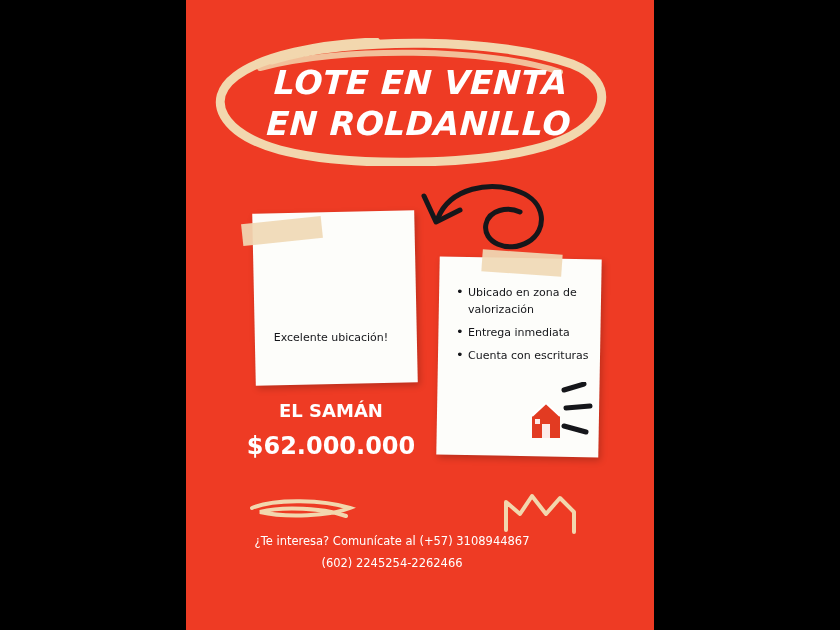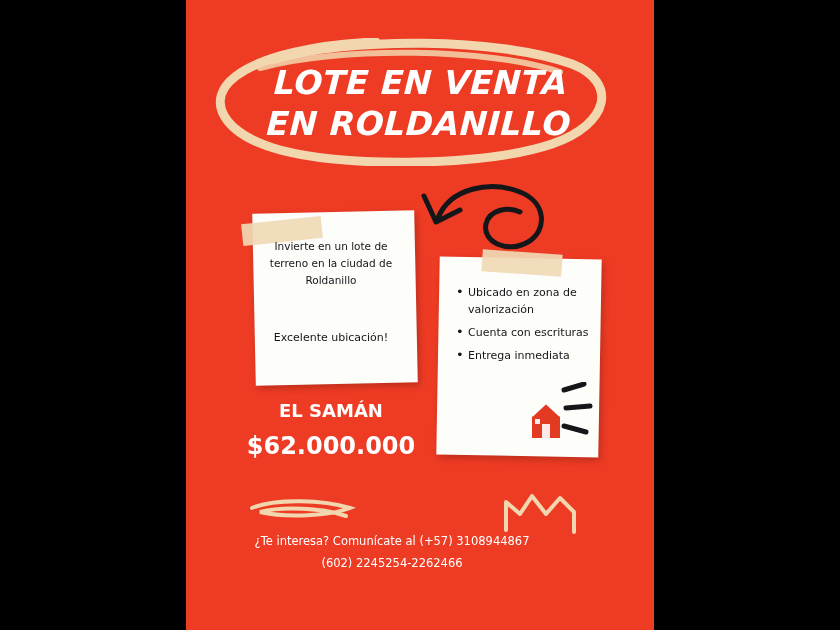--- a/index.html
+++ b/index.html
@@ -225,29 +225,28 @@
       <span class="l2">EN ROLDANILLO</span>
     </div>
 
     <svg class="arrow-swirl" viewBox="0 0 136 78">
       <path d="M22,36 C34,6 74,-2 104,10 C130,20 132,48 112,60 C92,72 66,60 70,42 C73,28 92,24 104,30" fill="none" stroke="#15161a" stroke-width="5" stroke-linecap="round"></path>
       <path d="M8,14 L20,40 L44,28" fill="none" stroke="#15161a" stroke-width="5" stroke-linecap="round" stroke-linejoin="round"></path>
     </svg>
 
     <div class="note" id="note-left"></div>
     <div class="tape" id="tape-left"></div>
-    <div class="note-text" id="note-left-p1">Invierte en un lote de terreno en la ciudad de Roldanillo</div>
     <div class="note-text" id="note-left-p2">Excelente ubicación!</div>
 
     <div class="note" id="note-right"></div>
     <div class="tape" id="tape-right"></div>
     <ul id="bullets">
       <li>Ubicado en zona de valorización</li>
+      <li>Entrega inmediata</li>
       <li>Cuenta con escrituras</li>
-      <li>Entrega inmediata</li>
     </ul>
 
     <svg class="house-icon" viewBox="0 0 36 44">
       <path d="M4,18 L18,5 L32,18 L32,40 L4,40 Z" fill="#e23b22"></path>
       <path d="M4,18 L18,5 L32,18" fill="none" stroke="#ffffff" stroke-width="2"></path>
       <rect x="14" y="26" width="8" height="14" fill="#ffffff" opacity="0.9"></rect>
       <rect x="7" y="21" width="5" height="5" fill="#ffffff" opacity="0.9"></rect>
     </svg>
     <svg class="burst-lines" viewBox="0 0 44 60">
       <path d="M6,8 L26,2" stroke="#15161a" stroke-width="5" stroke-linecap="round"></path>

